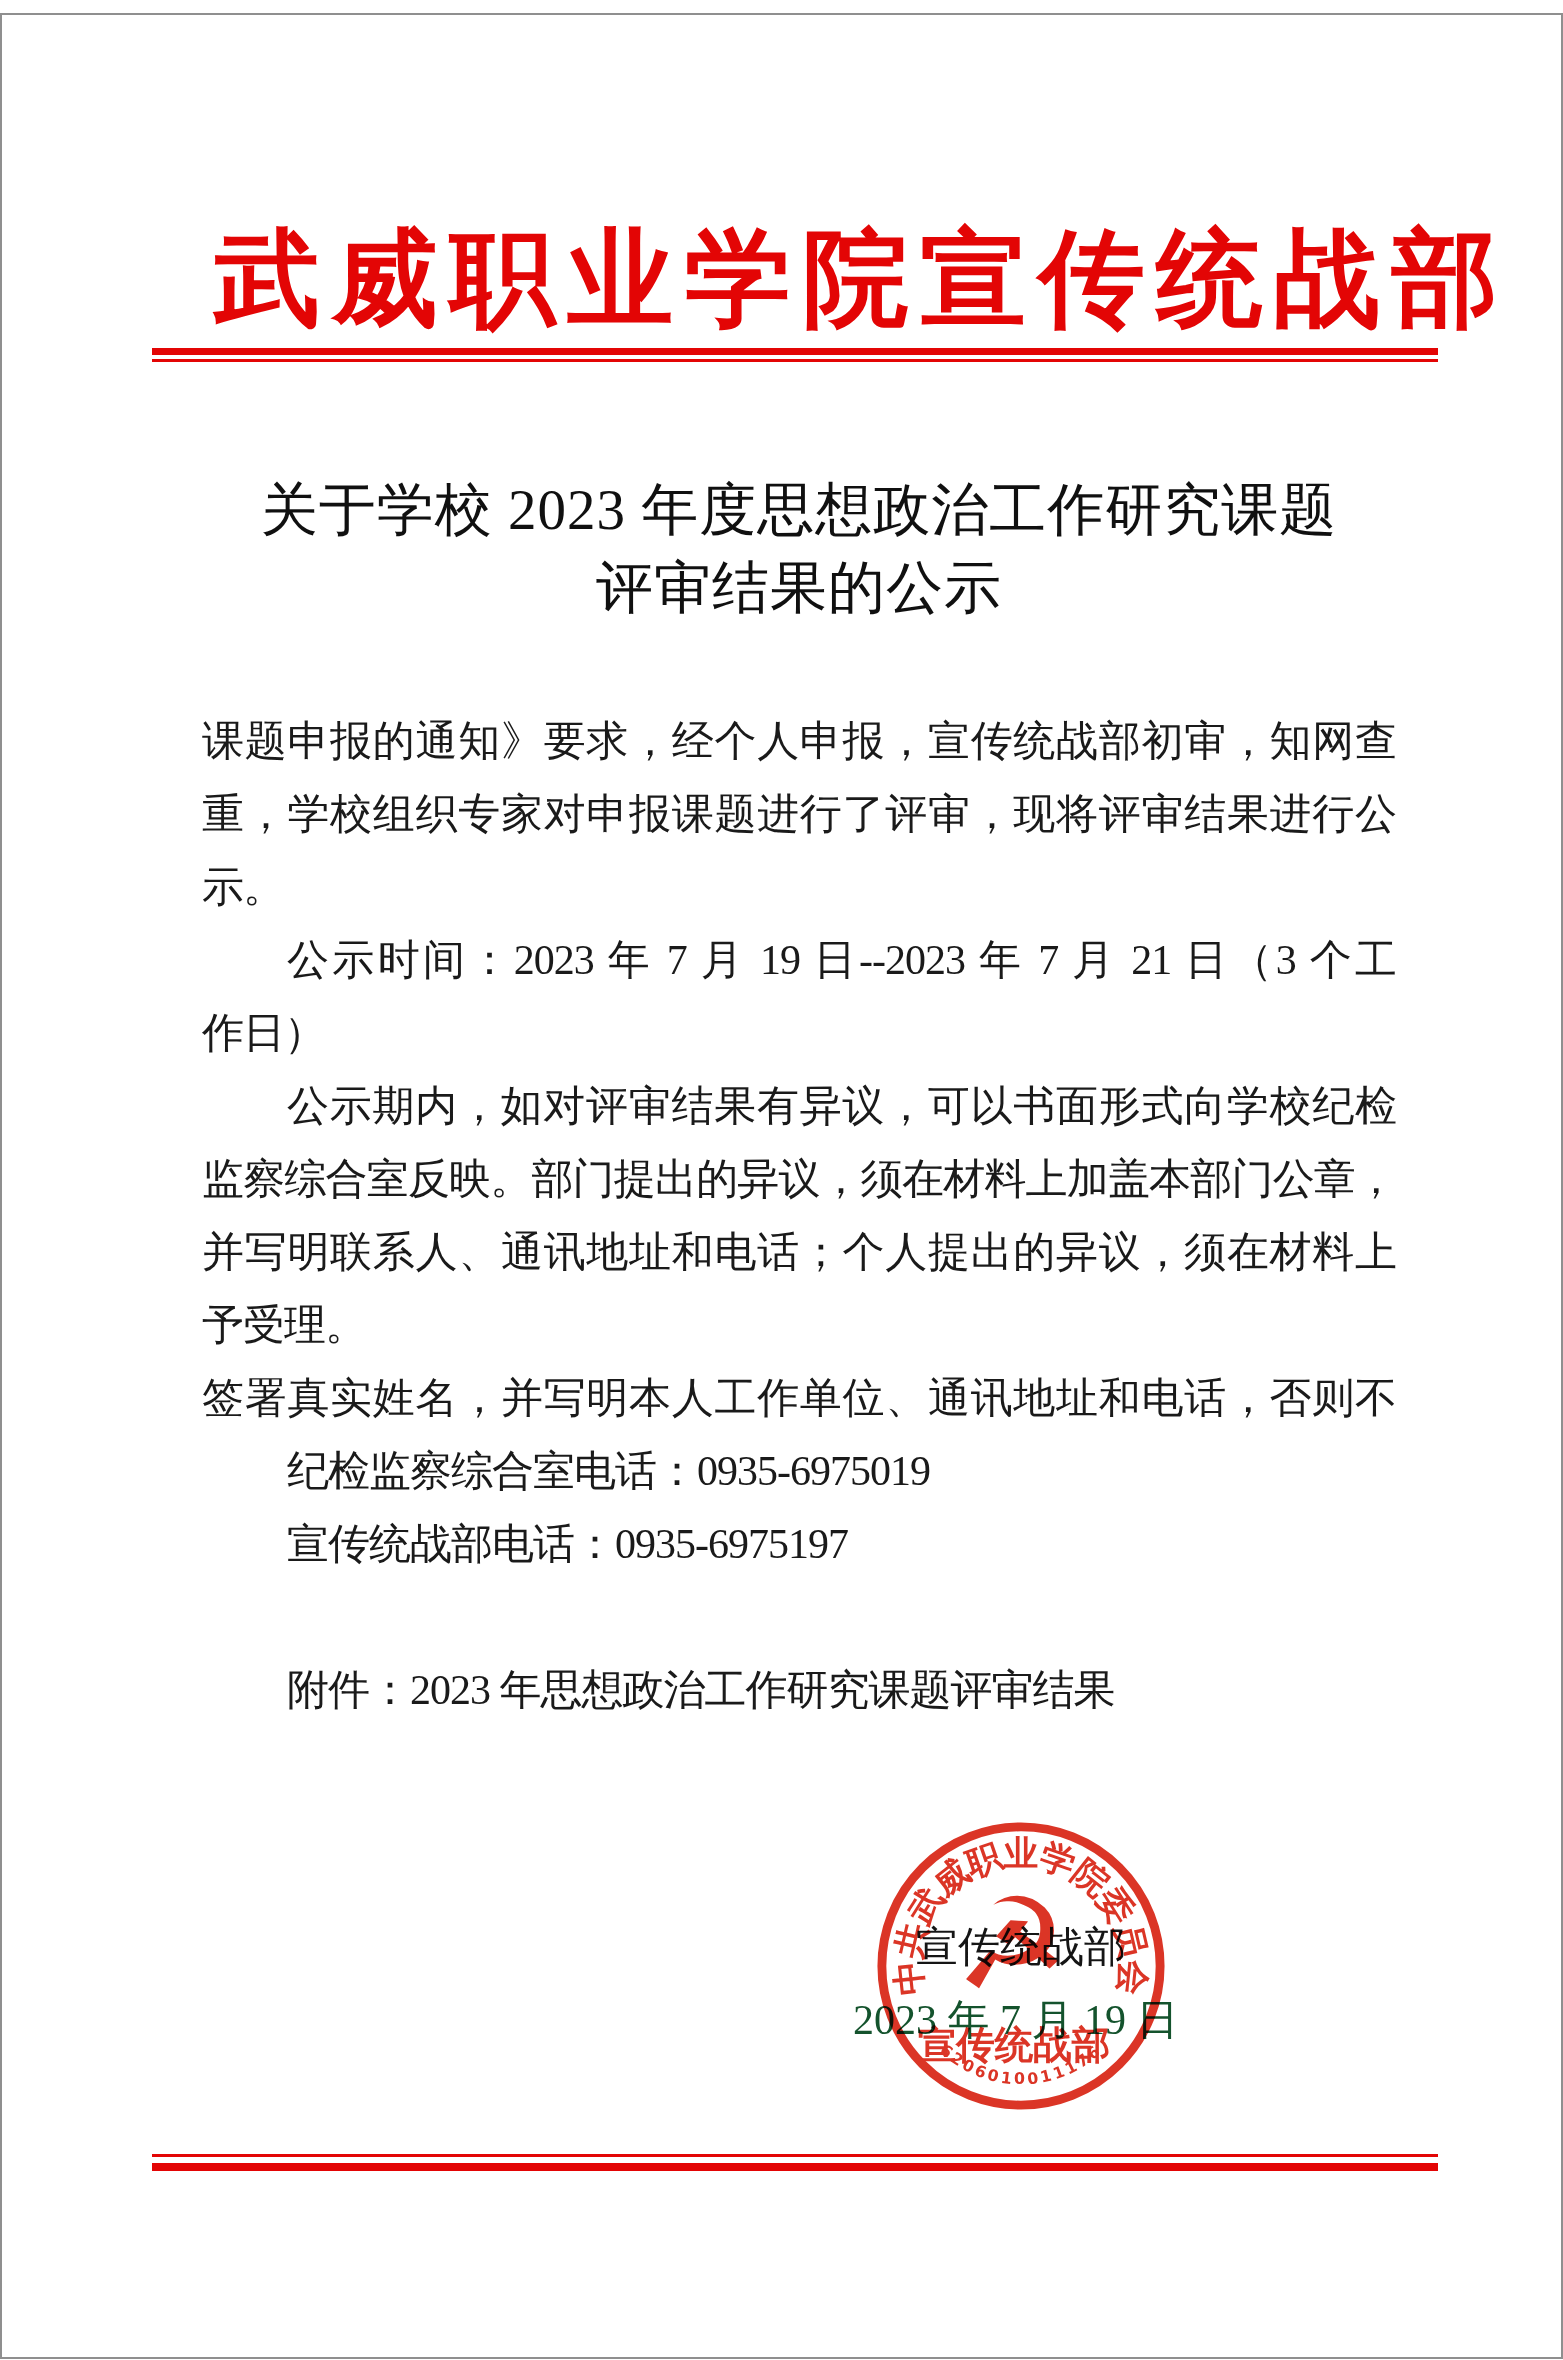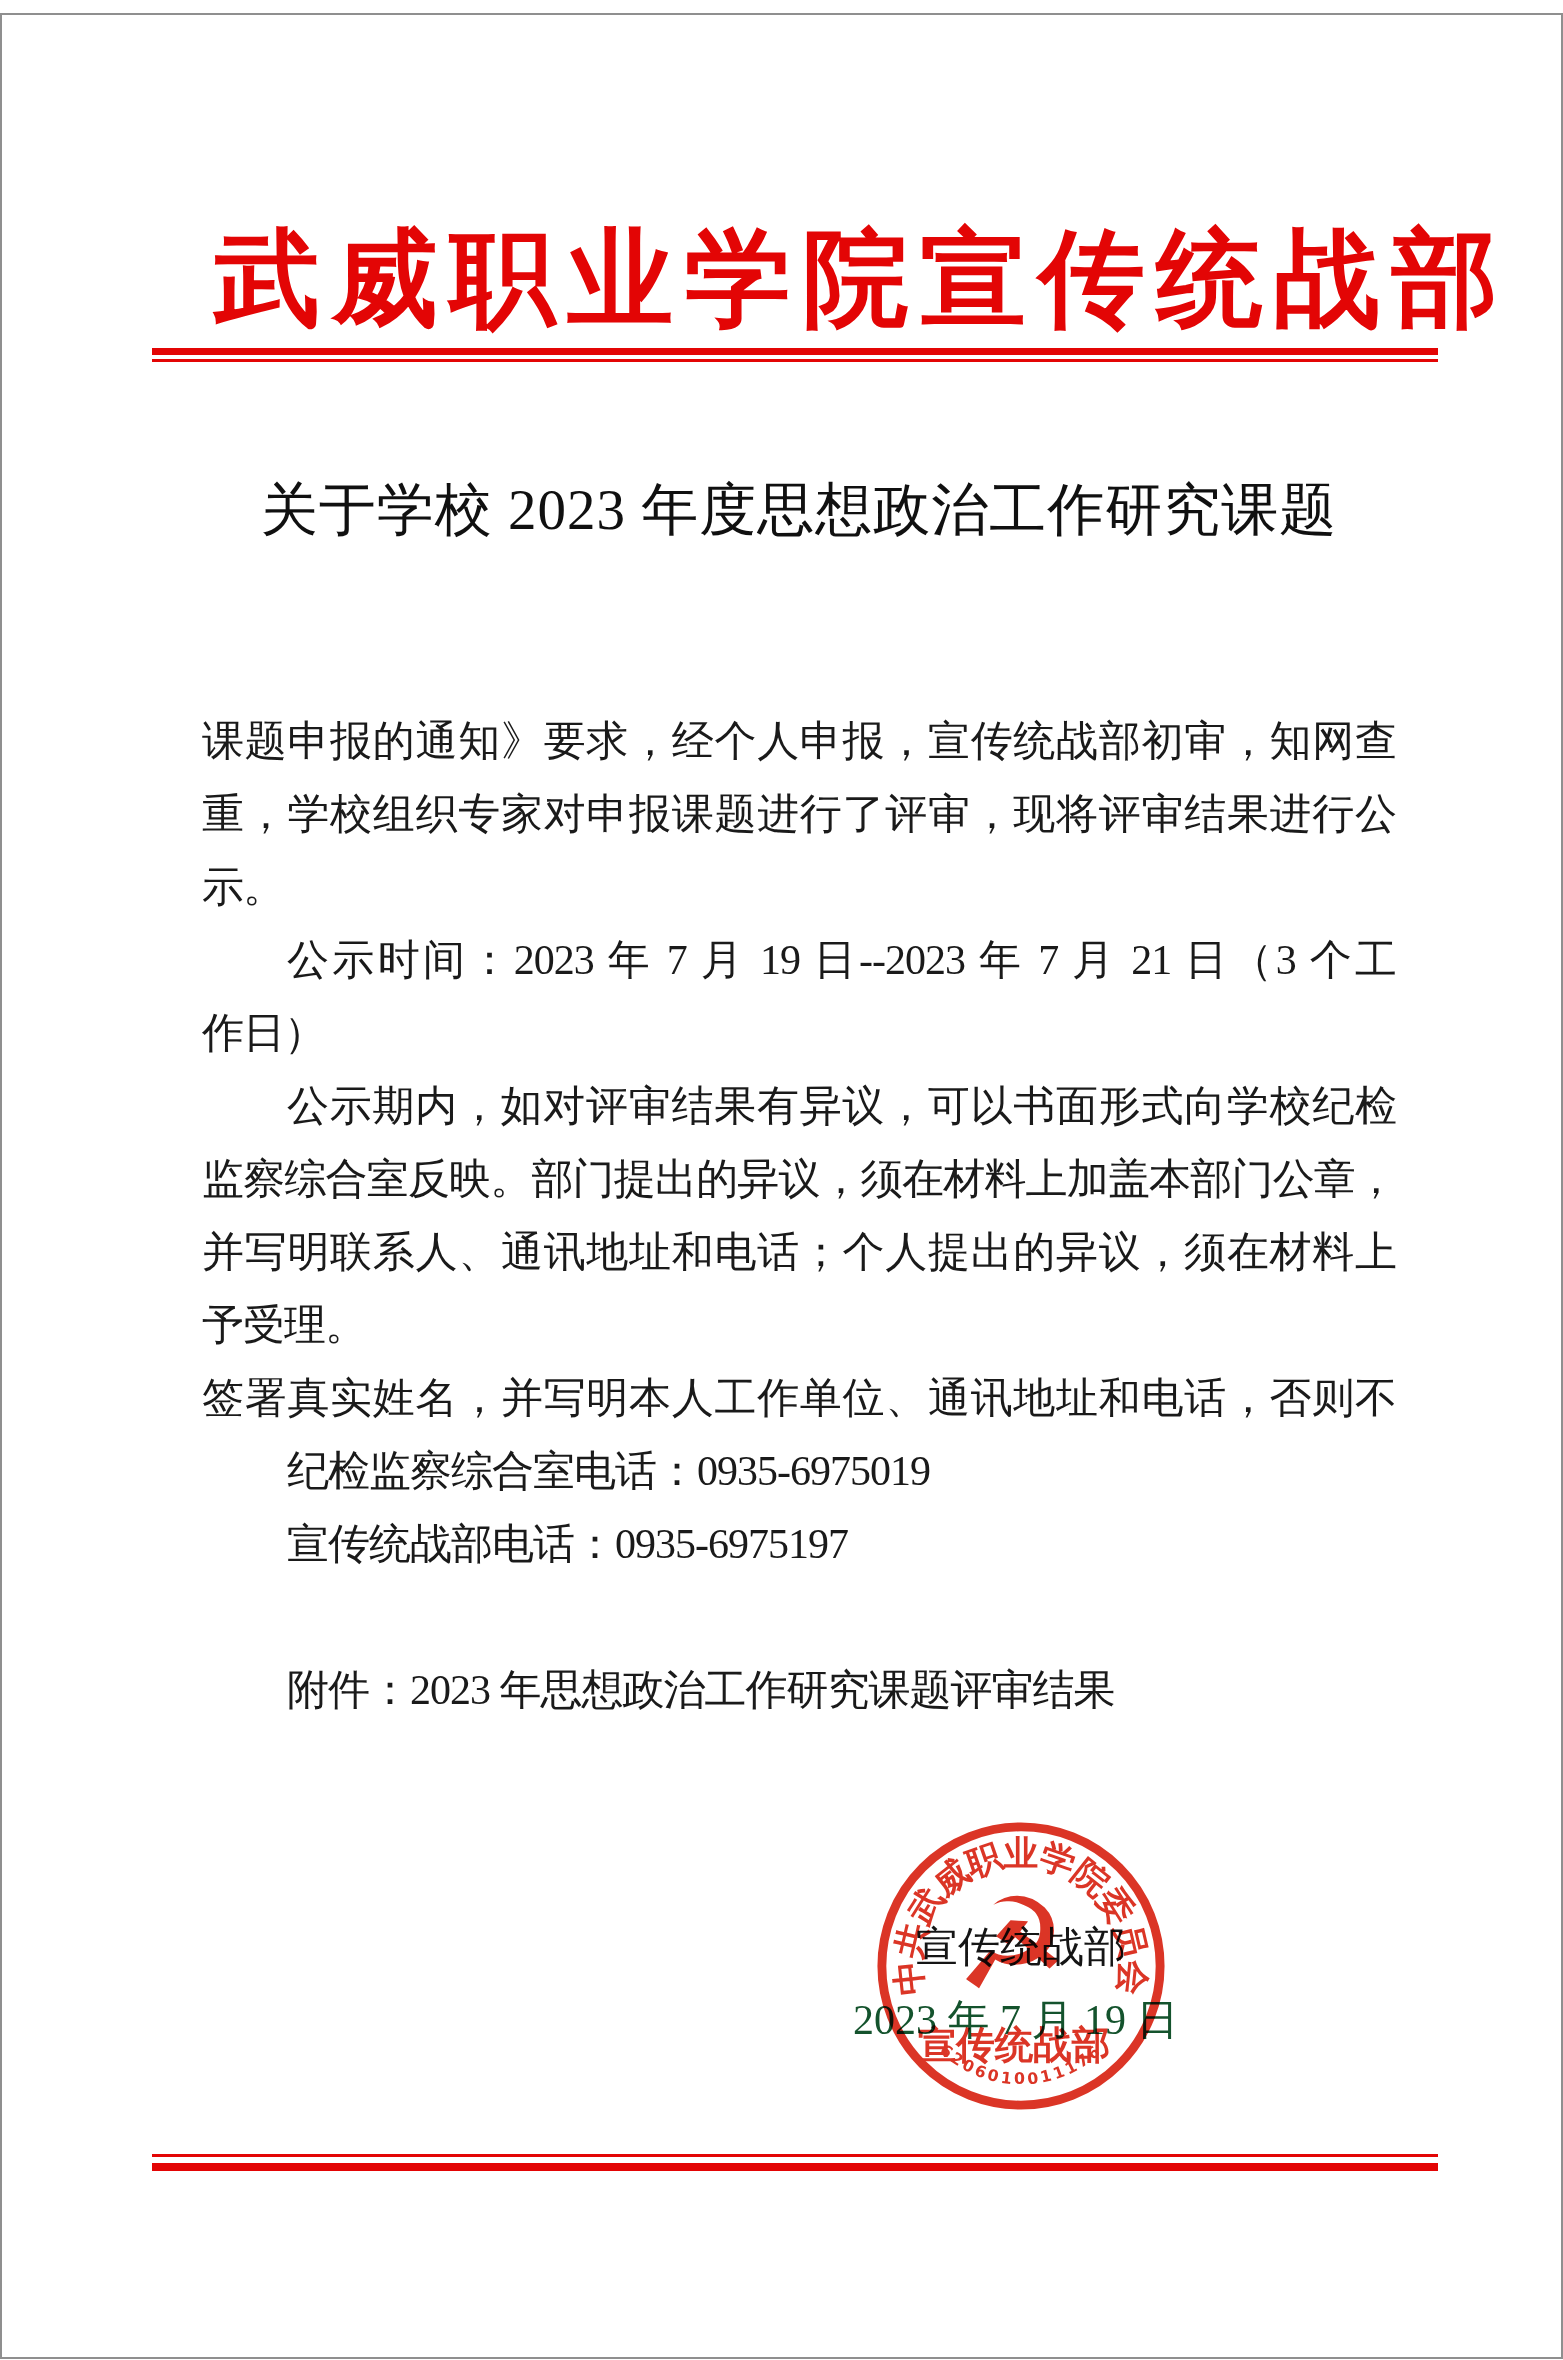--- a/index.html
+++ b/index.html
@@ -69,20 +69,21 @@
 
 <div class="page-frame"></div>
 
 <div class="letterhead">武威职业学院宣传统战部</div>
 
 <div class="rule rule-top-thick"></div>
 <div class="rule rule-top-thin"></div>
 
 <div class="doc-title">
   <div>关于学校 2023 年度思想政治工作研究课题</div>
+  <div>评审结果的公示</div>
 </div>
 
 <div class="body-lines">
     <div class="bline fill">课题申报的通知》要求，经个人申报，宣传统战部初审，知网查</div>
     <div class="bline fill">重，学校组织专家对申报课题进行了评审，现将评审结果进行公</div>
     <div class="bline">示。</div>
     <div class="bline ind fill">公示时间：2023 年 7 月 19 日--2023 年 7 月 21 日（3 个工</div>
     <div class="bline">作日）</div>
     <div class="bline ind fill">公示期内，如对评审结果有异议，可以书面形式向学校纪检</div>
     <div class="bline fill">监察综合室反映。部门提出的异议，须在材料上加盖本部门公章，</div>

